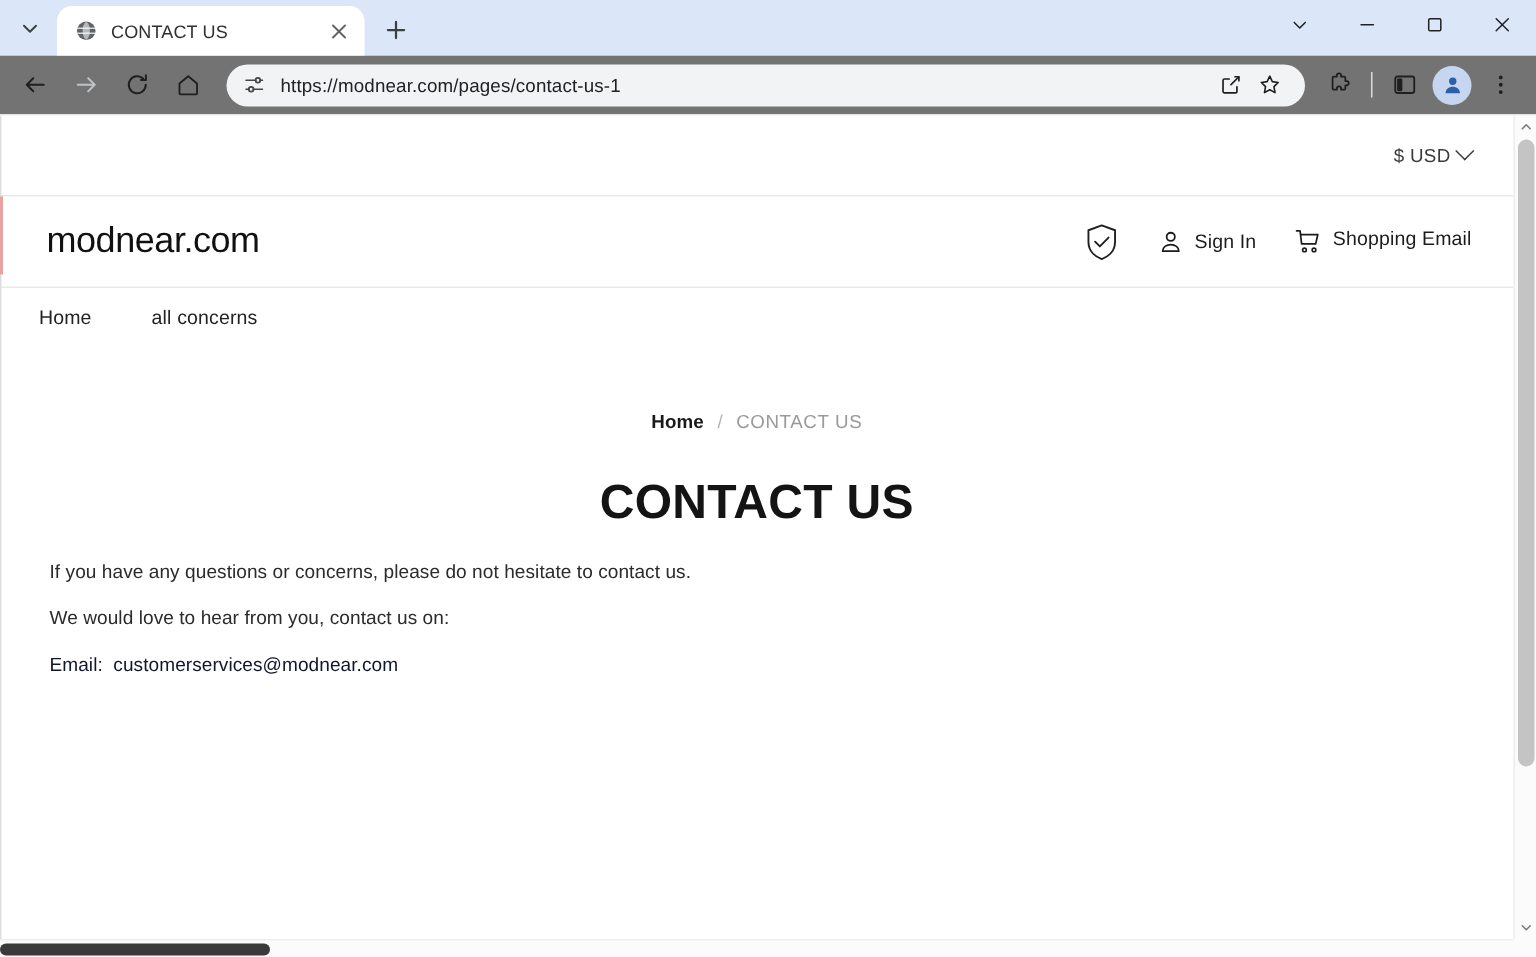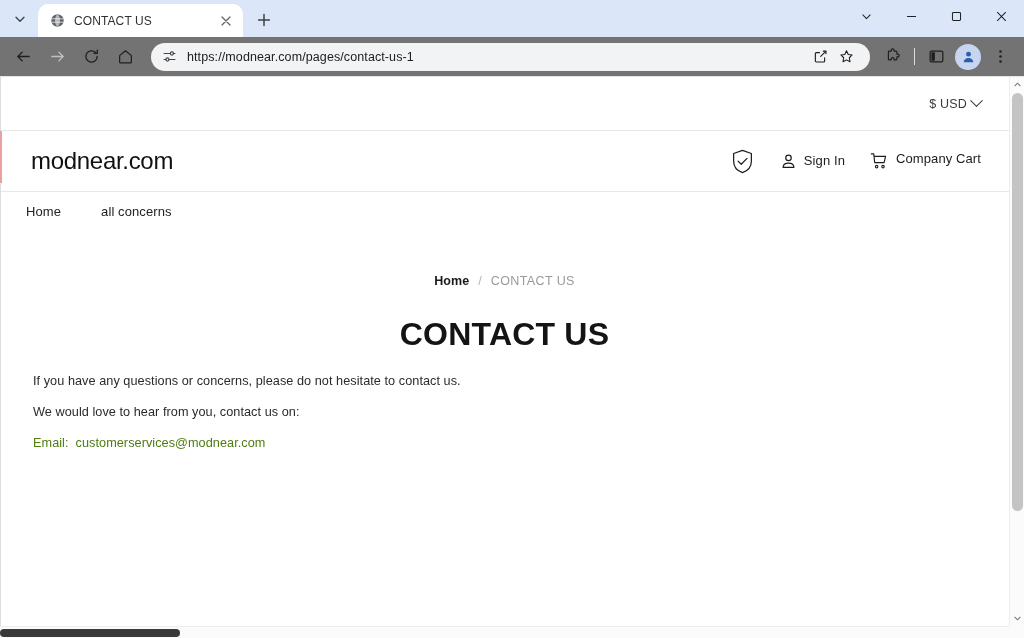--- a/index.html
+++ b/index.html
@@ -338,21 +338,21 @@
     letter-spacing: 0.2px;
   }
 
   .body-copy { padding: 0 0 0 33px; }
   .para {
     font-size: 12.7px;
     color: #2b2b2b;
     margin-bottom: 17px;
     letter-spacing: 0.05px;
   }
-  .email-line { font-size: 12.7px; color: #4d7c0f; letter-spacing: 0.05px; }
+  .email-line { font-size: 12.7px; color: #0f172a; letter-spacing: 0.05px; }
   .email-line .lbl { margin-right: 7px; }
 
   .company-block {
     margin-top: 25px;
     padding-left: 31px;
     font-size: 11.3px;
     font-weight: bold;
     color: #1a1a1a;
     line-height: 1.78;
     letter-spacing: 0.1px;
@@ -580,21 +580,21 @@
               <path d="M3.3 15.3c0-2.9 2.6-4.6 5.7-4.6s5.7 1.7 5.7 4.6z" stroke="currentColor" stroke-width="1.25" stroke-linejoin="round" fill="none"></path>
             </svg>
             <span>Sign In</span>
           </div>
           <div class="hdr-item">
             <svg width="20" height="20" viewBox="0 0 22 22" fill="none">
               <path d="M2.6 3.2h2.6l1.1 9.6h10.3l1.6-6.9H6.1" stroke="currentColor" stroke-width="1.25" stroke-linecap="round" stroke-linejoin="round" fill="none"></path>
               <circle cx="8.4" cy="17.2" r="1.35" stroke="currentColor" stroke-width="1.2" fill="none"></circle>
               <circle cx="15.4" cy="17.2" r="1.35" stroke="currentColor" stroke-width="1.2" fill="none"></circle>
             </svg>
-            <span>Company Cart</span>
+            <span>Shopping Email</span>
           </div>
         </div>
       </div>
 
       <div class="site-nav">
         <a class="nav-link">Home</a>
         <a class="nav-link">all concerns</a>
       </div>
 
       <div class="content">

